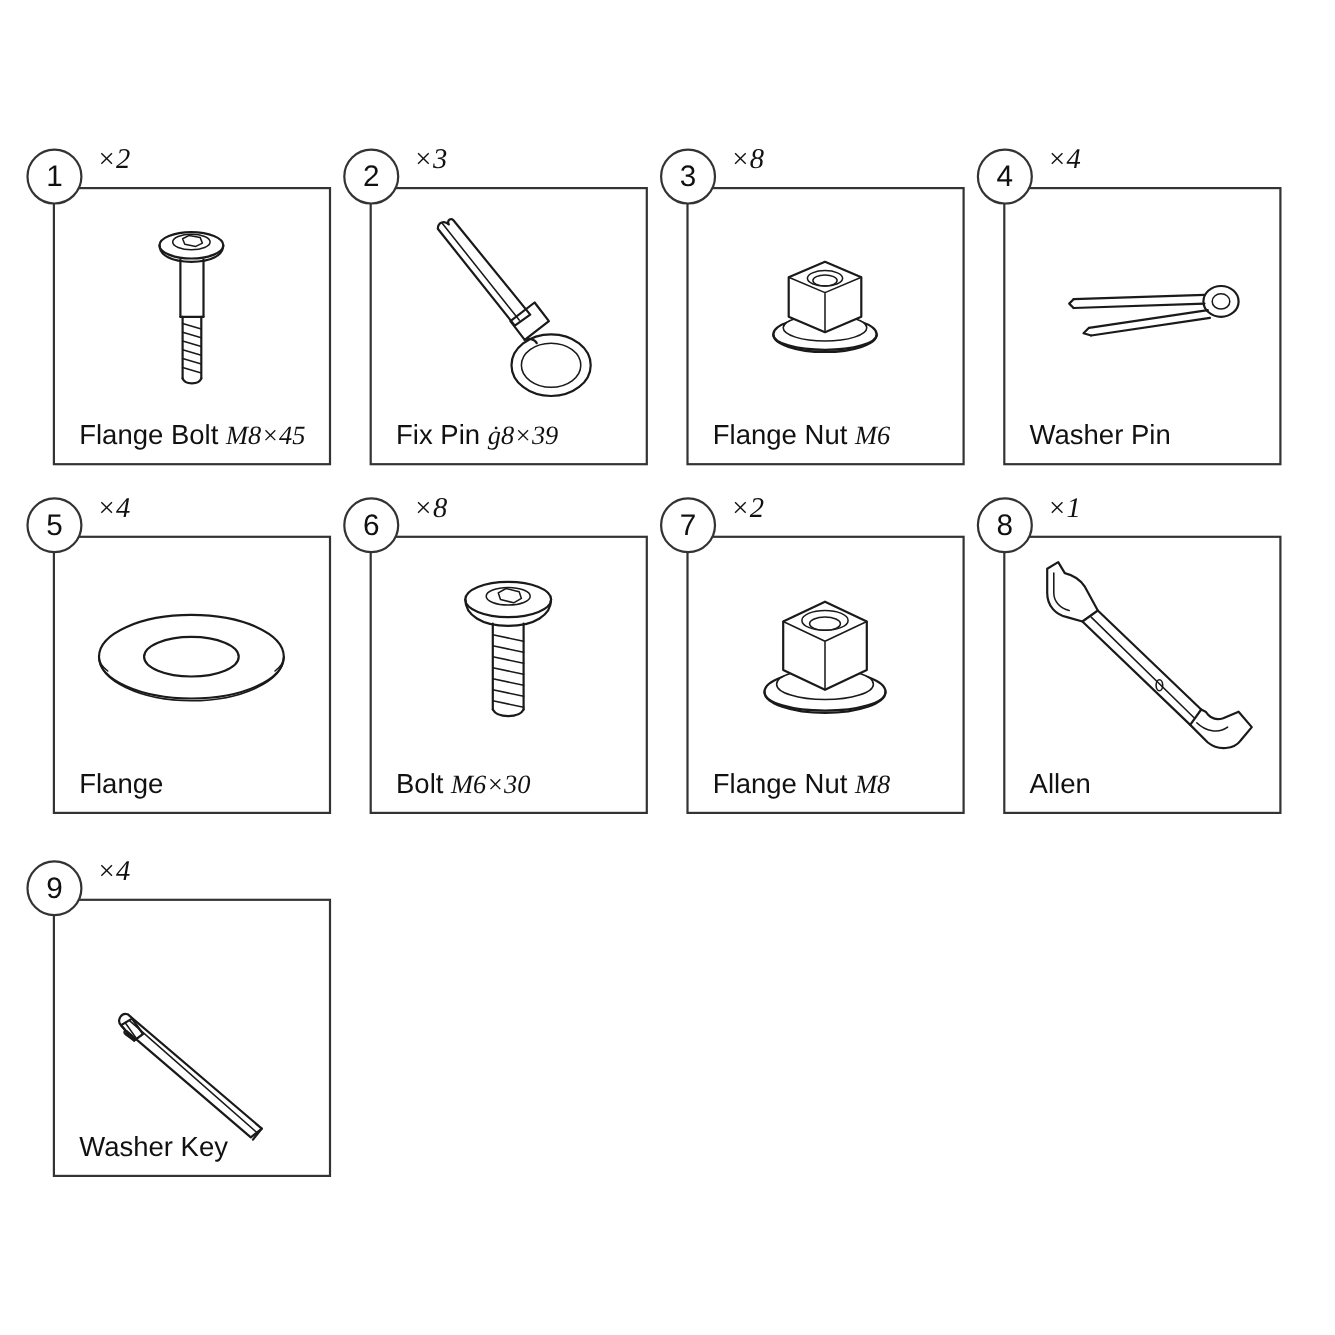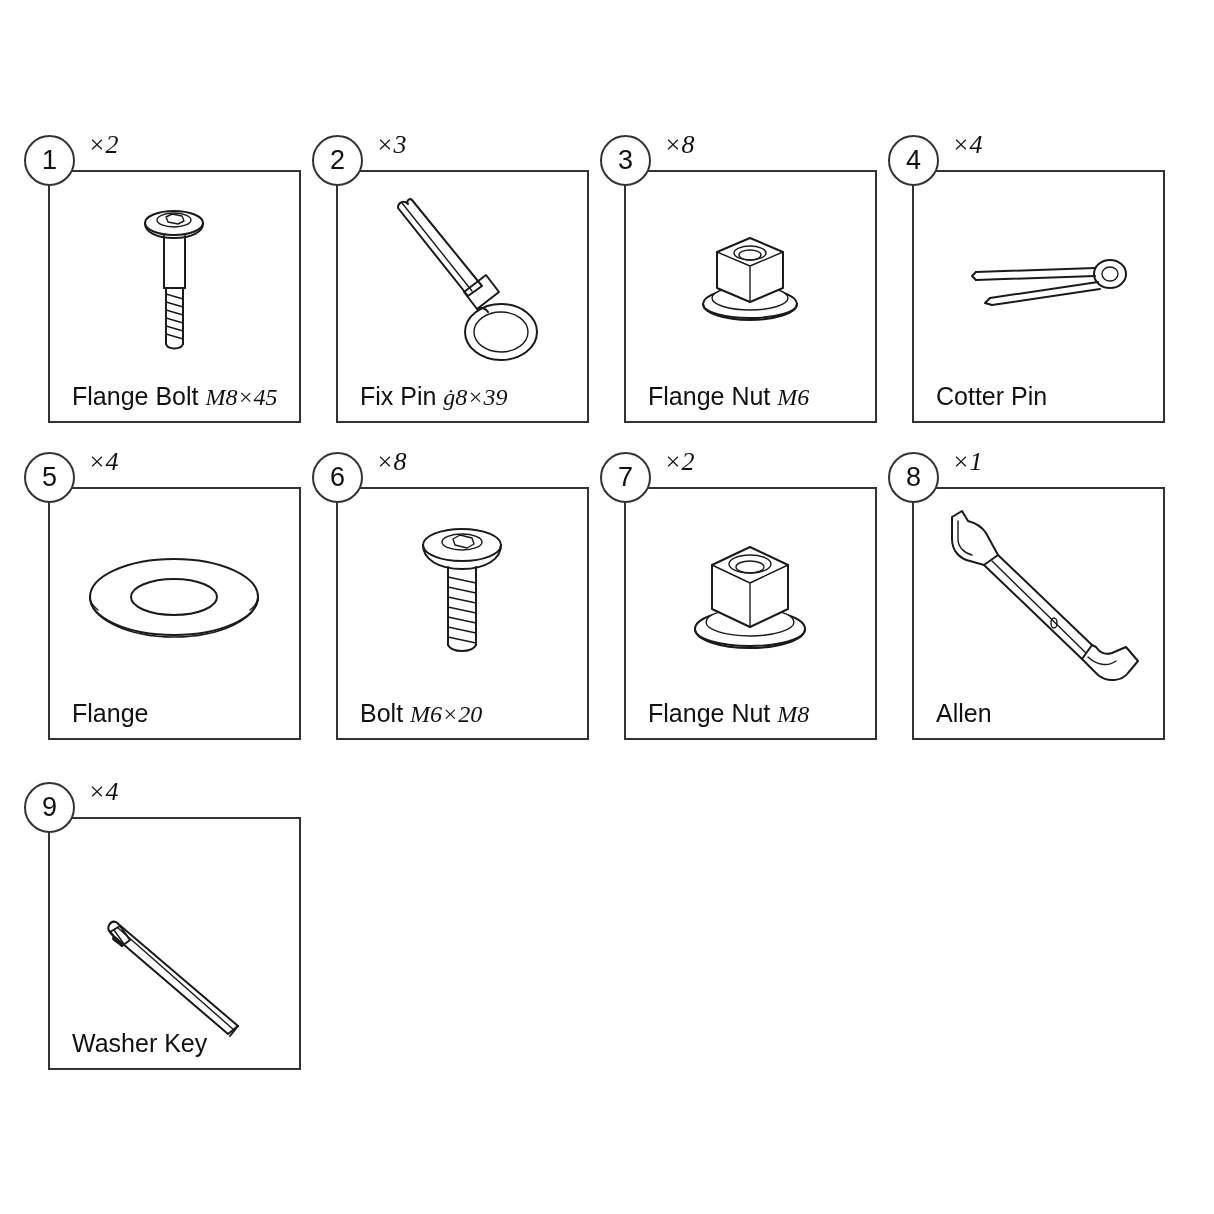--- a/index.html
+++ b/index.html
@@ -223,21 +223,21 @@
             <ellipse class="st-thin" cx="198" cy="98" rx="8" ry="7"></ellipse>
 
             <path class="st" d="M183 92 L64 96 M183 100 L64 104"></path>
             <path class="st" d="M64 96 L60 100 L64 104"></path>
 
             <path class="st" d="M186 106 L78 122 M188 113 L80 129"></path>
             <path class="st" d="M78 122 L73 127 L80 129"></path>
           </svg>
         </div>
         <div class="label">
-          <span>Cotter Pin</span>
+          <span>Washer Pin</span>
           <span class="spec"></span>
         </div>
       </div>
     </div>
 
     <div class="row row-2">
 
       <div class="cell cell-5">
         <div class="cell-box"></div>
         <div class="badge">5</div>
@@ -269,21 +269,21 @@
             <ellipse class="st-thin fillw" cx="126" cy="49" rx="20" ry="8"></ellipse>
             <path class="st-thin" d="M117 46 l7 -4 l12 3 l2 6 l-7 4 l-12 -3 z"></path>
 
             <path class="st" d="M112 74 L112 152 M140 74 L140 152"></path>
             <path class="st-thin" d="M112 84 L140 90 M112 94 L140 100 M112 104 L140 110 M112 114 L140 120 M112 124 L140 130 M112 134 L140 140 M112 144 L140 150"></path>
             <path class="st" d="M112 152 C116 160 136 160 140 152"></path>
           </svg>
         </div>
         <div class="label">
           <span>Bolt</span>
-          <span class="spec">M6×20</span>
+          <span class="spec">M6×30</span>
         </div>
       </div>
 
       <div class="cell cell-7">
         <div class="cell-box"></div>
         <div class="badge">7</div>
         <div class="qty">×2</div>
         <div class="art">
           <svg viewBox="0 0 253 192">
             <ellipse class="st fillw" cx="126" cy="136" rx="55" ry="19"></ellipse>

